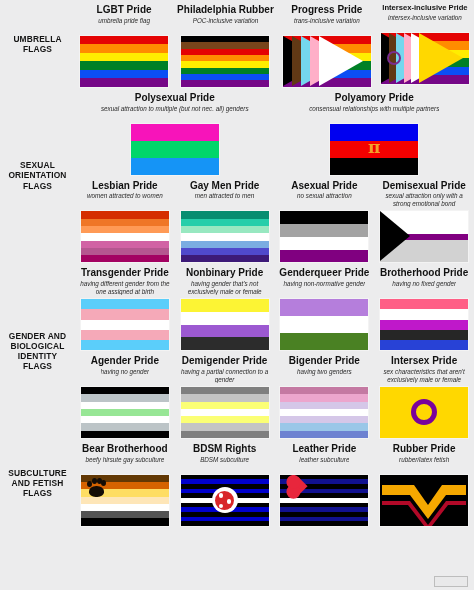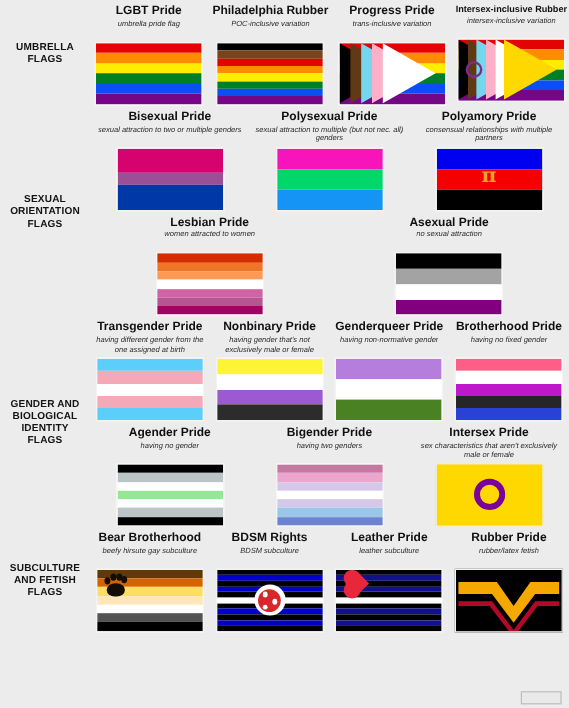--- a/index.html
+++ b/index.html
@@ -183,21 +183,21 @@
               <div class="chevwrap">
                 <div style="position: absolute; left: 0px; top: 0px; width: 0px; height: 0px; border-top: 25.5px solid transparent; border-bottom: 25.5px solid transparent; border-left: 44px solid rgb(0, 0, 0);"></div>
                 <div style="position: absolute; left: 9.152px; top: 0px; width: 0px; height: 0px; border-top: 25.5px solid transparent; border-bottom: 25.5px solid transparent; border-left: 44px solid rgb(97, 57, 21);"></div>
                 <div style="position: absolute; left: 18.304px; top: 0px; width: 0px; height: 0px; border-top: 25.5px solid transparent; border-bottom: 25.5px solid transparent; border-left: 44px solid rgb(116, 215, 238);"></div>
                 <div style="position: absolute; left: 27.456px; top: 0px; width: 0px; height: 0px; border-top: 25.5px solid transparent; border-bottom: 25.5px solid transparent; border-left: 44px solid rgb(255, 175, 200);"></div>
                 <div style="position: absolute; left: 36.608px; top: 0px; width: 0px; height: 0px; border-top: 25.5px solid transparent; border-bottom: 25.5px solid transparent; border-left: 44px solid rgb(255, 255, 255);"></div>
               </div>
             </div>
           </div>
           <div class="cell">
-            <div class="cell-title small">Intersex-inclusive Rubber</div>
+            <div class="cell-title small">Intersex-inclusive Pride</div>
             <div class="cell-desc">intersex-inclusive variation</div>
             <div class="flag">
               <div class="stripes">
                 <i style="background: rgb(228, 3, 3);"></i>
                 <i style="background: rgb(255, 140, 0);"></i>
                 <i style="background: rgb(255, 237, 0);"></i>
                 <i style="background: rgb(0, 128, 38);"></i>
                 <i style="background: rgb(11, 78, 245);"></i>
                 <i style="background: rgb(117, 7, 135);"></i>
               </div>
@@ -219,31 +219,20 @@
       <div class="band-label">
         <div>
           <div>SEXUAL</div>
           <div>ORIENTATION</div>
           <div>FLAGS</div>
         </div>
       </div>
       <div class="band-rows">
         <div class="row">
           <div class="cell">
-            <div class="cell-title">Bisexual Pride</div>
-            <div class="cell-desc">sexual attraction to two or multiple genders</div>
-            <div class="flag">
-              <div class="stripes">
-                <i style="background: rgb(214, 2, 112); flex-grow: 2;"></i>
-                <i style="background: rgb(155, 79, 150); flex-grow: 1;"></i>
-                <i style="background: rgb(0, 56, 168); flex-grow: 2;"></i>
-              </div>
-            </div>
-          </div>
-          <div class="cell">
             <div class="cell-title">Polysexual Pride</div>
             <div class="cell-desc">sexual attraction to multiple (but not nec. all) genders</div>
             <div class="flag">
               <div class="stripes">
                 <i style="background: rgb(247, 20, 186);"></i>
                 <i style="background: rgb(1, 214, 106);"></i>
                 <i style="background: rgb(21, 148, 246);"></i>
               </div>
             </div>
           </div>
@@ -270,29 +259,56 @@
                 <i style="background: rgb(239, 118, 39);"></i>
                 <i style="background: rgb(255, 154, 86);"></i>
                 <i style="background: rgb(255, 255, 255);"></i>
                 <i style="background: rgb(209, 98, 164);"></i>
                 <i style="background: rgb(181, 86, 144);"></i>
                 <i style="background: rgb(163, 2, 98);"></i>
               </div>
             </div>
           </div>
           <div class="cell">
+            <div class="cell-title">Gay Men Pride</div>
+            <div class="cell-desc">men attracted to men</div>
+            <div class="flag">
+              <div class="stripes">
+                <i style="background: rgb(7, 141, 112);"></i>
+                <i style="background: rgb(38, 206, 170);"></i>
+                <i style="background: rgb(152, 232, 193);"></i>
+                <i style="background: rgb(255, 255, 255);"></i>
+                <i style="background: rgb(123, 173, 226);"></i>
+                <i style="background: rgb(80, 73, 204);"></i>
+                <i style="background: rgb(61, 26, 120);"></i>
+              </div>
+            </div>
+          </div>
+          <div class="cell">
             <div class="cell-title">Asexual Pride</div>
             <div class="cell-desc">no sexual attraction</div>
             <div class="flag">
               <div class="stripes">
                 <i style="background: rgb(0, 0, 0);"></i>
                 <i style="background: rgb(163, 163, 163);"></i>
                 <i style="background: rgb(255, 255, 255);"></i>
                 <i style="background: rgb(128, 0, 128);"></i>
               </div>
+            </div>
+          </div>
+          <div class="cell">
+            <div class="cell-title">Demisexual Pride</div>
+            <div class="cell-desc">sexual attraction only with a strong emotional bond</div>
+            <div class="flag">
+              <div class="stripes">
+                <i style="background: rgb(255, 255, 255); flex-grow: 5;"></i>
+                <i style="background: rgb(129, 0, 129); flex-grow: 1.5;"></i>
+                <i style="background: rgb(210, 210, 210); flex-grow: 5;"></i>
+              </div>
+              <div style="position: absolute; left: 0px; top: 0px; width: 0px; height: 0px; border-top: 25.5px solid transparent; border-bottom: 25.5px solid transparent; border-left: 30px solid rgb(0, 0, 0);"></div>
             </div>
           </div>
         </div>
       </div>
     </div>
     <div class="band">
       <div class="band-label">
         <div>
           <div>GENDER AND</div>
           <div>BIOLOGICAL</div>
@@ -362,20 +378,35 @@
                 <i style="background: rgb(188, 196, 199);"></i>
                 <i style="background: rgb(255, 255, 255);"></i>
                 <i style="background: rgb(151, 230, 149);"></i>
                 <i style="background: rgb(255, 255, 255);"></i>
                 <i style="background: rgb(188, 196, 199);"></i>
                 <i style="background: rgb(0, 0, 0);"></i>
               </div>
             </div>
           </div>
           <div class="cell">
+            <div class="cell-title">Demigender Pride</div>
+            <div class="cell-desc">having a partial connection to a gender</div>
+            <div class="flag">
+              <div class="stripes">
+                <i style="background: rgb(127, 127, 127);"></i>
+                <i style="background: rgb(196, 196, 196);"></i>
+                <i style="background: rgb(251, 255, 117);"></i>
+                <i style="background: rgb(255, 255, 255);"></i>
+                <i style="background: rgb(251, 255, 117);"></i>
+                <i style="background: rgb(196, 196, 196);"></i>
+                <i style="background: rgb(127, 127, 127);"></i>
+              </div>
+            </div>
+          </div>
+          <div class="cell">
             <div class="cell-title">Bigender Pride</div>
             <div class="cell-desc">having two genders</div>
             <div class="flag">
               <div class="stripes">
                 <i style="background: rgb(196, 121, 162);"></i>
                 <i style="background: rgb(236, 166, 205);"></i>
                 <i style="background: rgb(213, 199, 232);"></i>
                 <i style="background: rgb(255, 255, 255);"></i>
                 <i style="background: rgb(213, 199, 232);"></i>
                 <i style="background: rgb(154, 199, 232);"></i>

